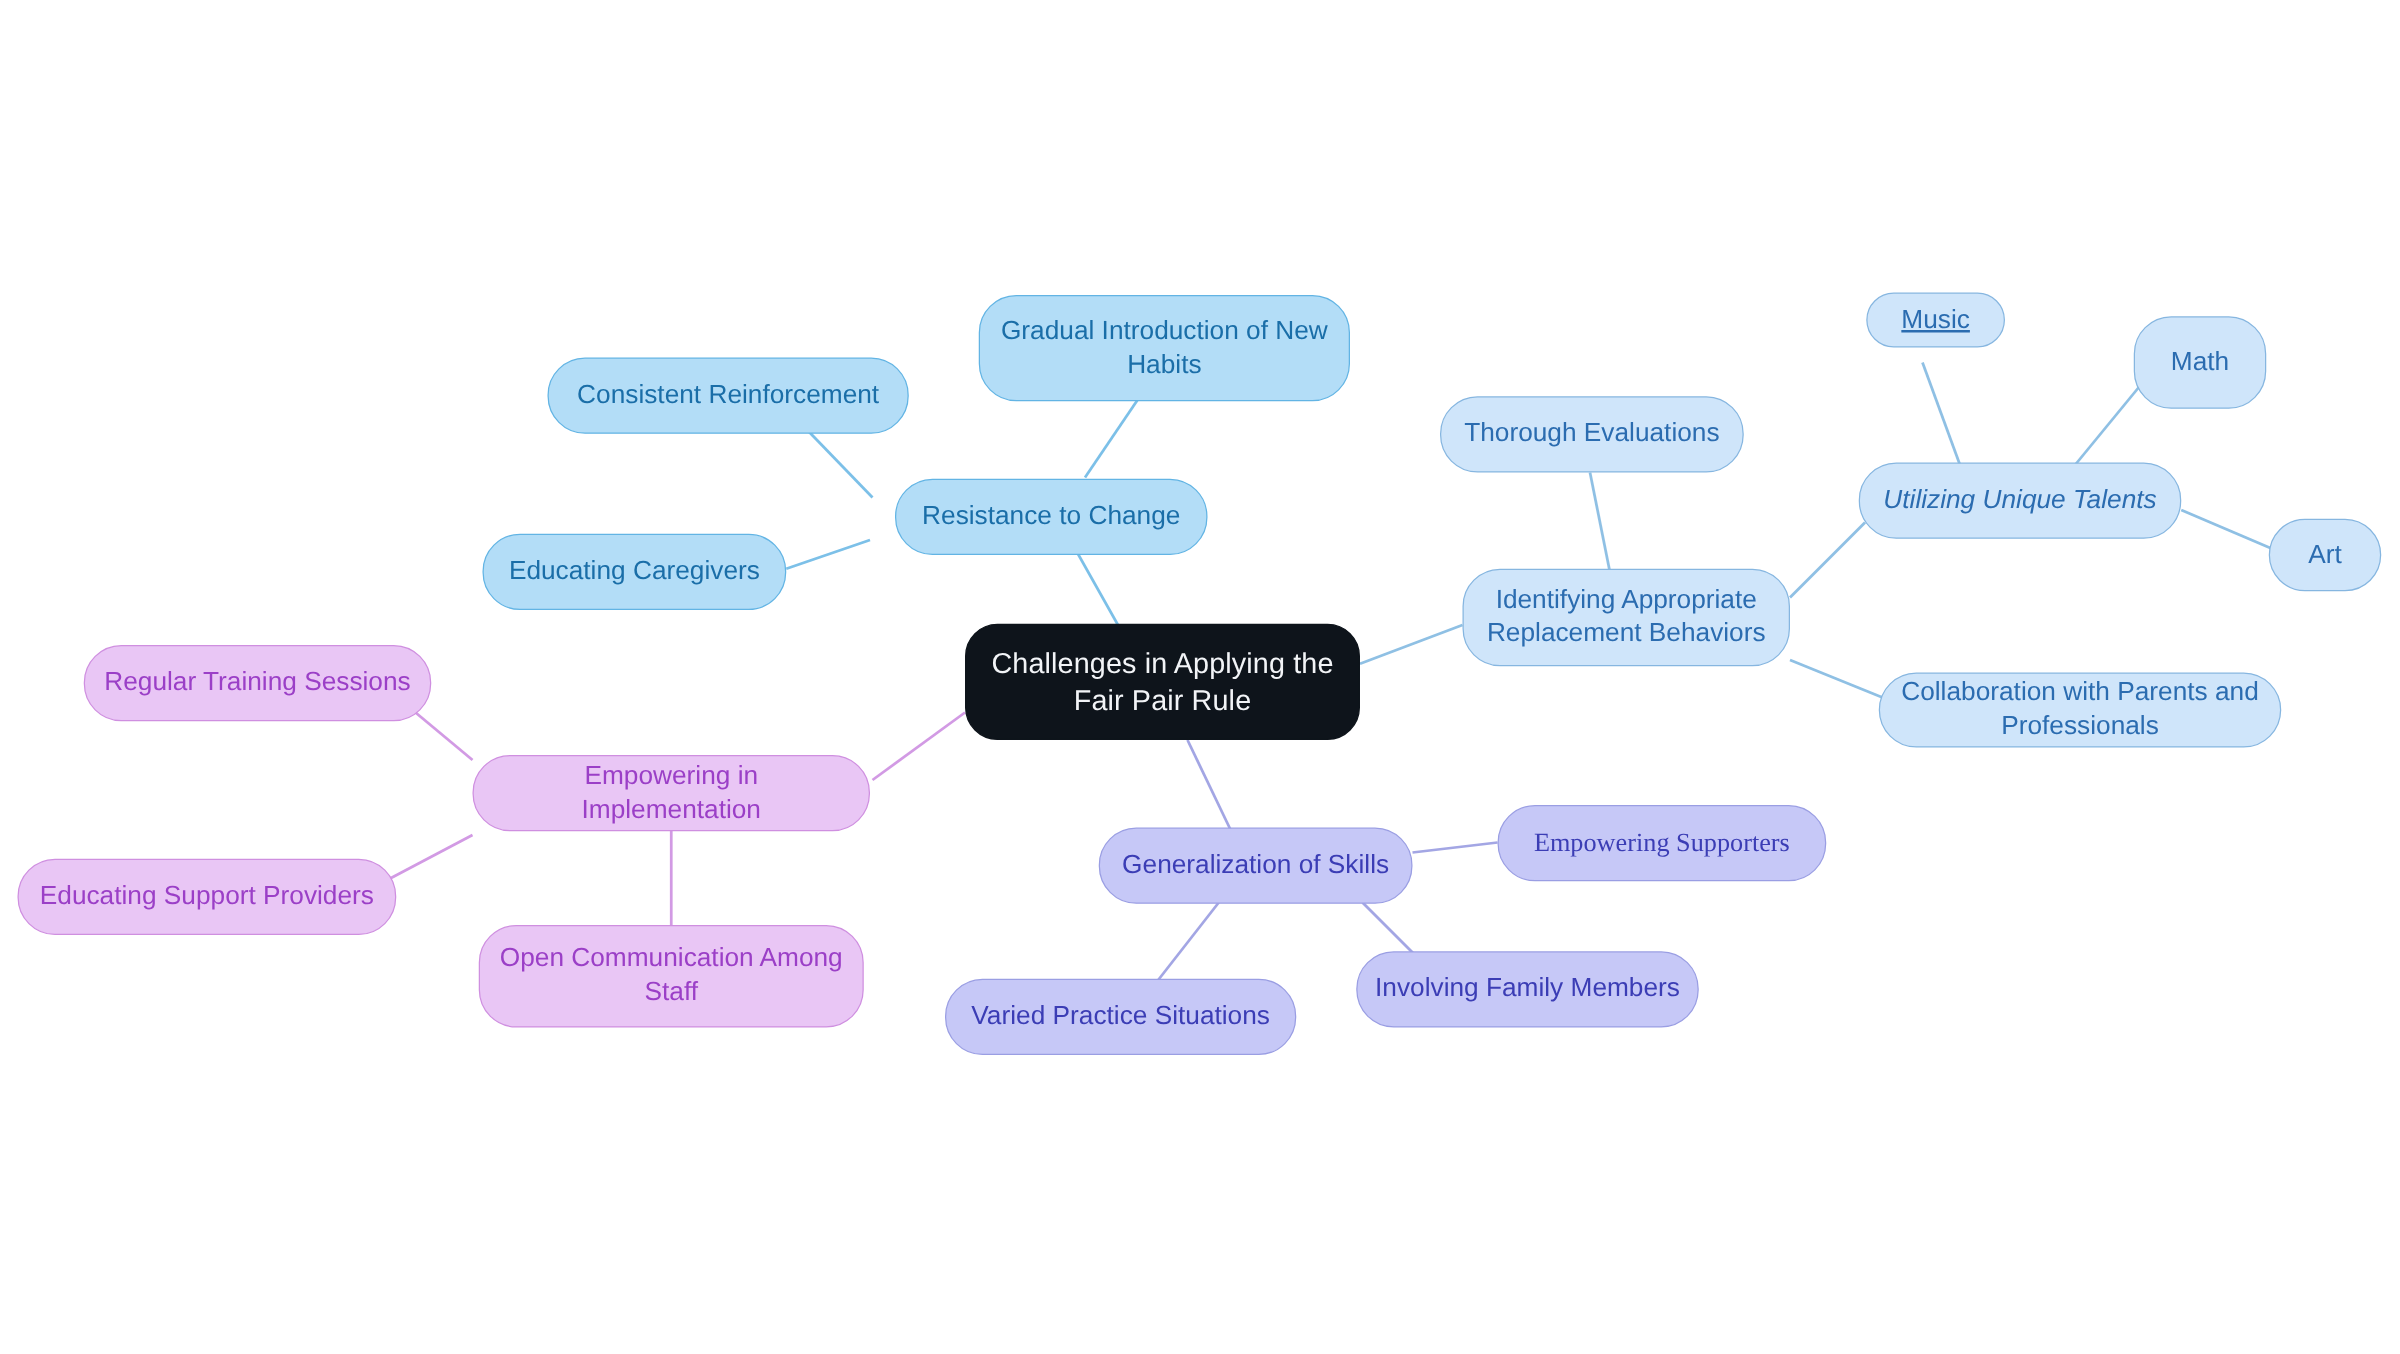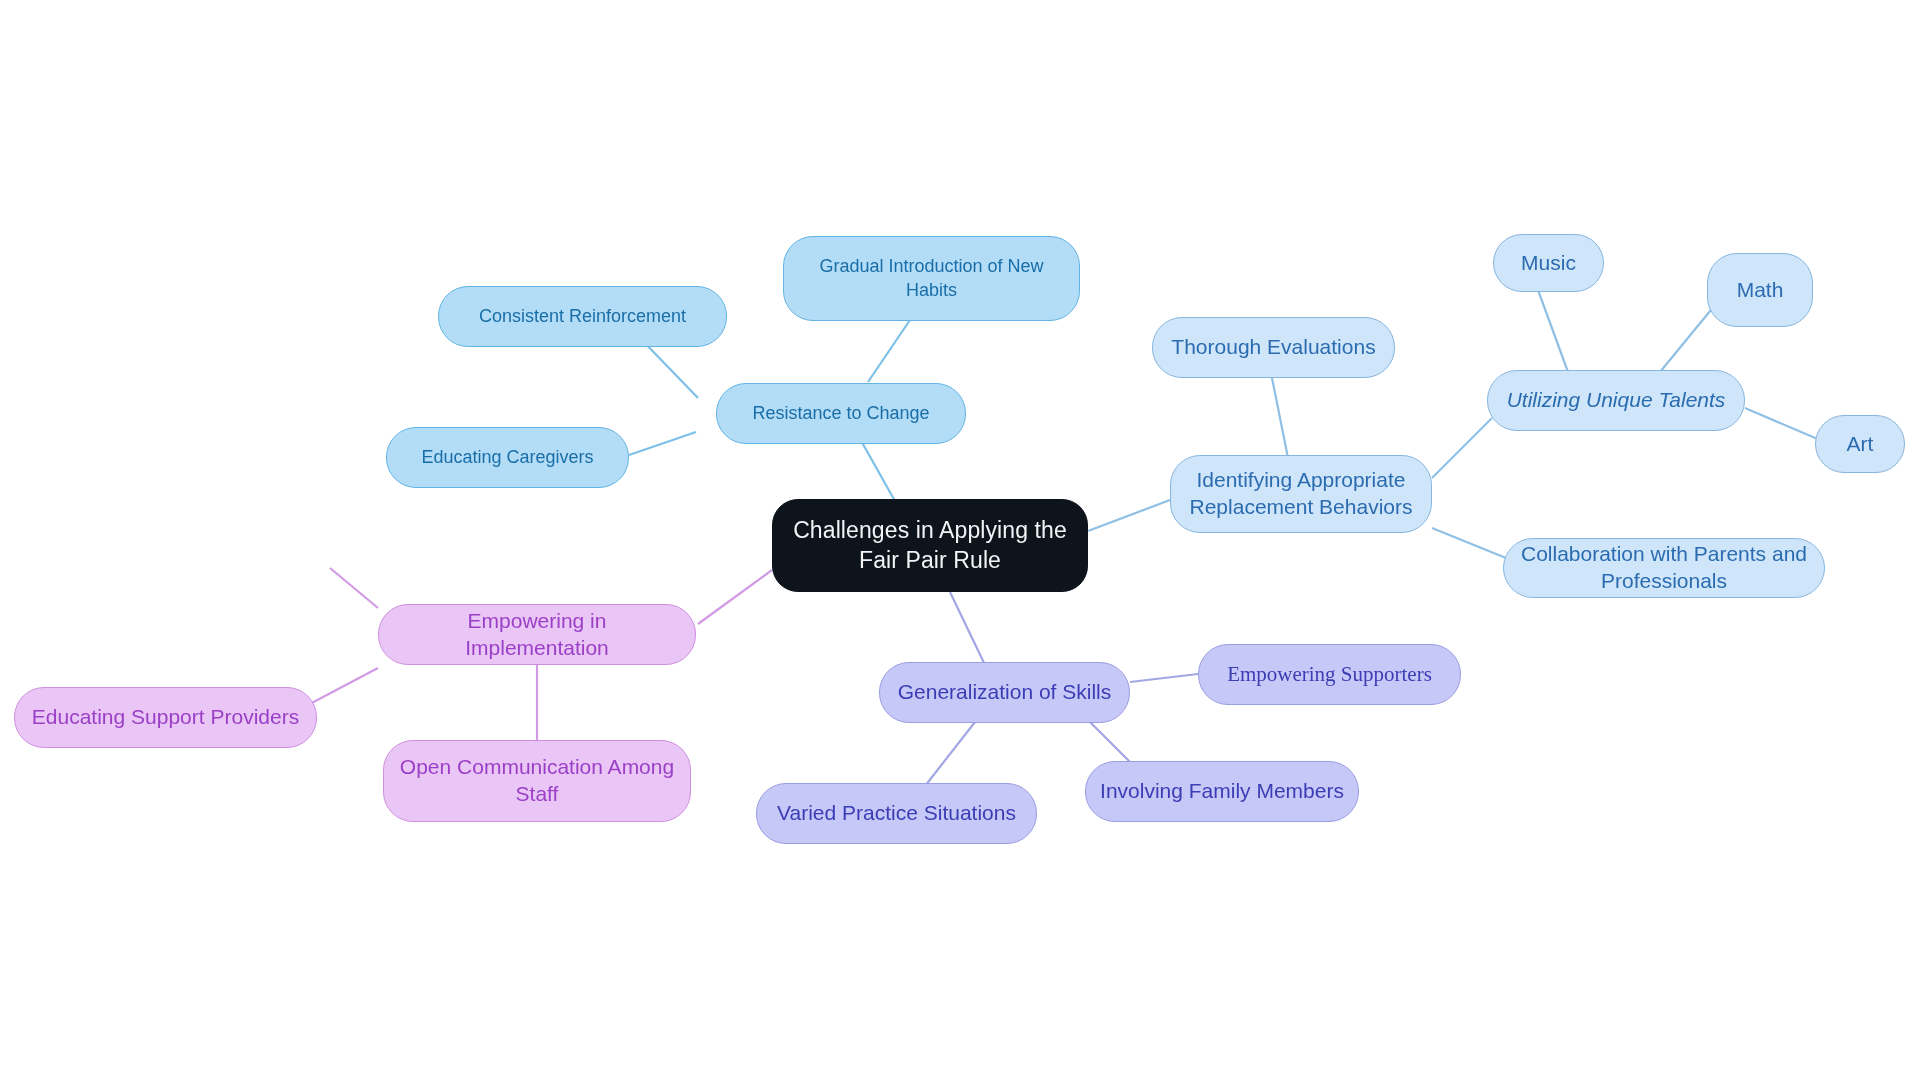--- a/index.html
+++ b/index.html
@@ -52,21 +52,21 @@
     color: #f2f4f7;
     font-size: 23px;
     border-radius: 26px;
     letter-spacing: 0.1px;
   }
   
   .node.blue-a {
     background: #b3ddf7;
     border-color: #62b4e4;
     color: #1a6ea8;
-    font-size: 18px;
+    font-size: 21px;
   }
   
   .node.blue-b {
     background: #cfe5fa;
     border-color: #86b6e0;
     color: #2b6cb0;
     font-size: 21px;
   }
   
   .node.purple {
@@ -154,21 +154,21 @@
   </div>
 
   <div class="node blue-b" style="left:1152px; top:317px; width:243px; height:61px;">
     <span class="node-label">Thorough Evaluations</span>
   </div>
 
   <div class="node blue-b" style="left:1487px; top:370px; width:258px; height:61px;font-style:italic;">
     <span class="node-label">Utilizing Unique Talents</span>
   </div>
 
-  <div class="node blue-b" style="left:1493px; top:234px; width:111px; height:58px;">
+  <div class="node blue-b" style="left:1493px; top:234px; width:111px; height:44px;text-decoration:underline;">
     <span class="node-label">Music</span>
   </div>
 
   <div class="node blue-b" style="left:1707px; top:253px; width:106px; height:74px;">
     <span class="node-label">Math</span>
   </div>
 
   <div class="node blue-b" style="left:1815px; top:415px; width:90px; height:58px;">
     <span class="node-label">Art</span>
   </div>
@@ -190,20 +190,23 @@
   </div>
 
   <div class="node purple" style="left:756px; top:783px; width:281px; height:61px;">
     <span class="node-label">Varied Practice Situations</span>
   </div>
 
   <div class="node pink" style="left:378px; top:604px; width:318px; height:61px;">
     <span class="node-label">Empowering in Implementation</span>
   </div>
 
+  <div class="node pink" style="left:67px; top:516px; width:278px; height:61px;">
+    <span class="node-label">Regular Training Sessions</span>
+  </div>
 
   <div class="node pink" style="left:14px; top:687px; width:303px; height:61px;">
     <span class="node-label">Educating Support Providers</span>
   </div>
 
   <div class="node pink" style="left:383px; top:740px; width:308px; height:82px;">
     <span class="node-label">Open Communication Among Staff</span>
   </div>
 
 </div>

